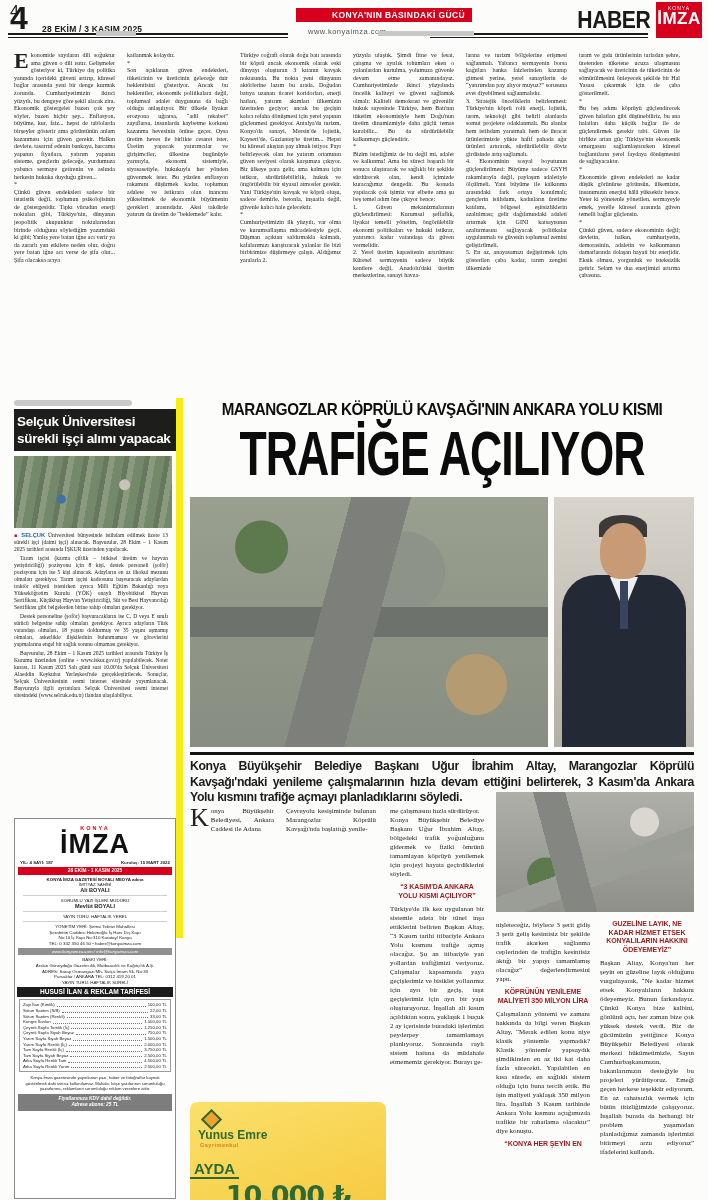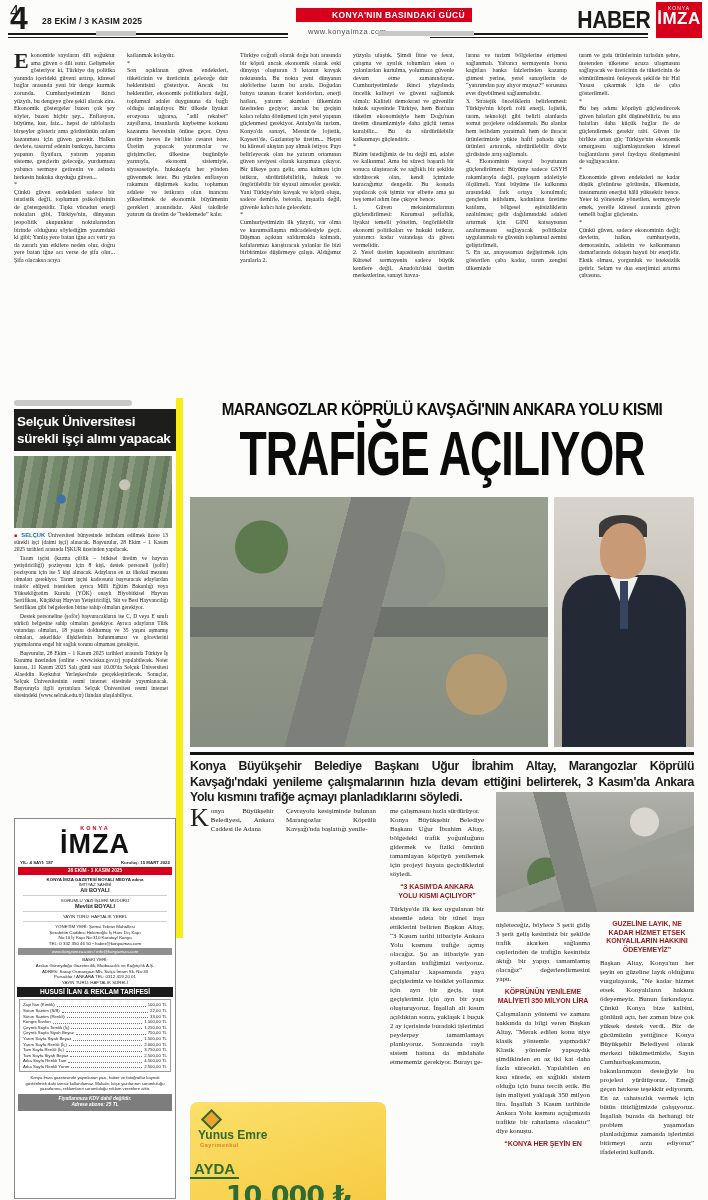--- a/index.html
+++ b/index.html
@@ -136,21 +136,21 @@
   .ad-l2{position:absolute;left:0;top:78px;width:100%;text-align:center;color:#2e6b34;
          font-family:"DejaVu Sans",sans-serif;font-weight:bold;font-size:27px;letter-spacing:-1px;}
 </style>
 </head>
 <body>
 
 <div class="page">
 
   <div class="abs" style="left:10px;top:3px;">4</div>
   <div class="abs pagenum" style="left:10px;top:3px;">4</div>
-  <div class="abs edition-date" style="left:42px;top:16px;">28 EKİM / 3 KASIM 2025</div>
+  <div class="abs edition-date" style="left:42px;top:24px;">28 EKİM / 3 KASIM 2025</div>
   <div class="abs rule-seg" style="left:8px;top:33px;width:280px;"></div>
   <div class="abs rule-seg" style="left:430px;top:33px;width:218px;"></div>
   <div class="abs brandbox" style="left:296px;top:8px;padding-left:36px;">KONYA'NIN BASINDAKİ GÜCÜ</div>
   <div class="abs website" style="left:308px;top:27px;">www.konyaimza.com</div>
   <div class="abs section-title" style="right:58px;top:7px;">HABER</div>
   <div class="abs logobox" style="left:656px;top:2px;">
     <span class="city">KONYA</span>
     <span class="name">İMZA</span>
   </div>
 

